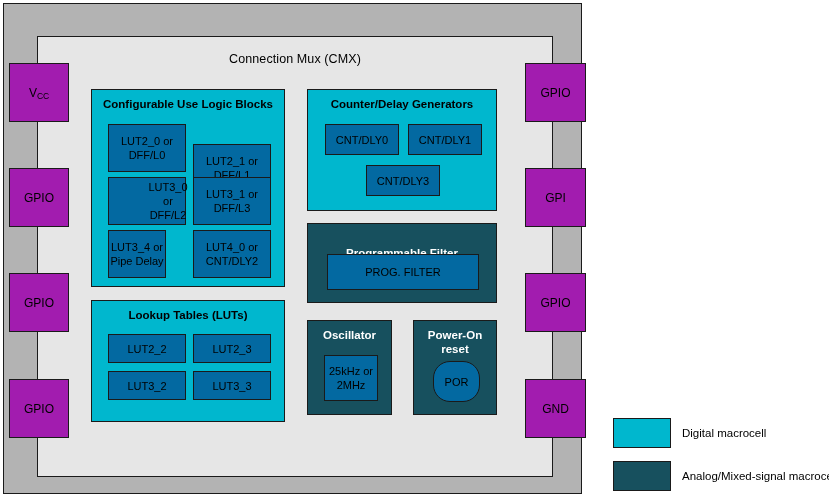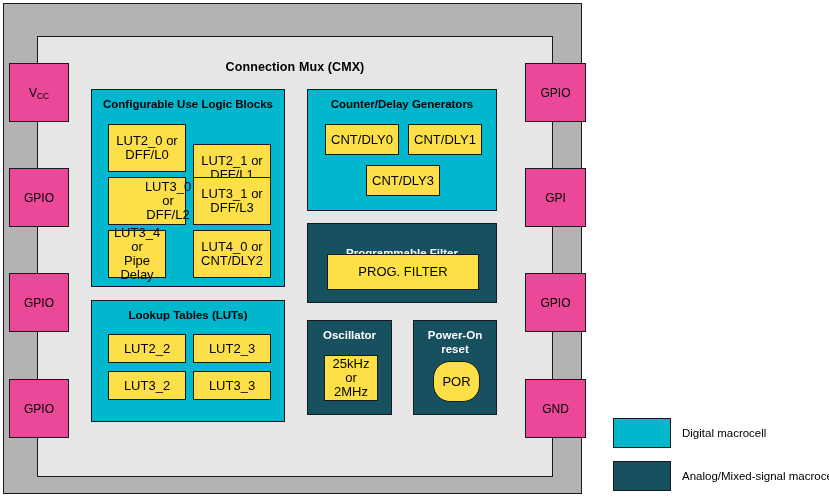--- a/index.html
+++ b/index.html
@@ -33,34 +33,34 @@
     left: 33px;
     top: 32px;
     width: 516px;
     height: 441px;
     background: #e6e6e6;
     border: 1.5px solid #1a1a1a;
     box-sizing: border-box;
   }
   #cmx-title {
     position: absolute;
-    top: 23px;
+    top: 15px;
     left: 0;
     width: 100%;
     text-align: center;
     font-size: 12.5px;
-    font-weight: bold;
+    font-weight: normal;
     color: #000000;
     letter-spacing: 0.1px;
   }
 
   
   .pad {
     position: absolute;
-    background: #ec4899;
+    background: #a21caf;
     border: 1.6px solid #1a1a1a;
     box-sizing: border-box;
     display: flex;
     align-items: center;
     justify-content: center;
     font-size: 12px;
     color: #000000;
     z-index: 5;
   }
   .pad-left  { left: 5px;  width: 60px; height: 59px; }
@@ -90,28 +90,28 @@
     line-height: 14px;
   }
   .digital       { background: #00b7ce; }
   .digital  .group-title { color: #000000; }
   .analog        { background: #17505e; }
   .analog   .group-title { color: #ffffff; }
 
   
   .cell {
     position: absolute;
-    background: #fde047;
+    background: #0369a1;
     border: 1.8px solid #1a1a1a;
     box-sizing: border-box;
     display: flex;
     align-items: center;
     justify-content: center;
     text-align: center;
-    font-size: 13px;
+    font-size: 11px;
     line-height: 14px;
     color: #000000;
     white-space: pre-line;
   }
 
   
   #legend {
     position: absolute;
     left: 613px;
     top: 418px;

